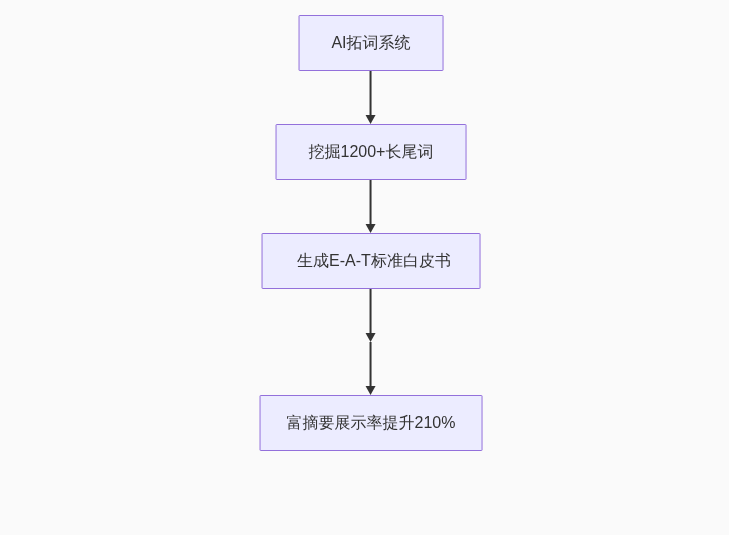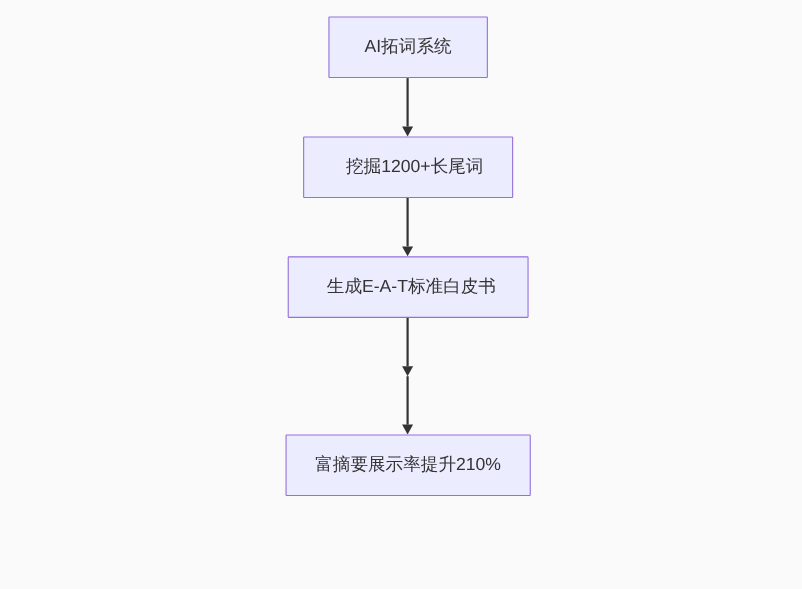--- a/index.html
+++ b/index.html
@@ -37,21 +37,21 @@
     align-items: center;
     justify-content: center;
     padding: 0 26px;
     white-space: nowrap;
     color: var(--text-color, #333333);
     font-size: 16px;
     line-height: 1;
   }
   
   .column > .node:nth-child(1) { min-width: 145px; }
-  .column > .node:nth-child(3) { min-width: 191px; justify-content: flex-end; }
+  .column > .node:nth-child(3) { min-width: 191px; }
   .column > .node:nth-child(5) { min-width: 219px; padding-left: 32px; }
   .column > .node:nth-child(7) { min-width: 214px; }
   .column > .node:nth-child(9) { min-width: 236px; text-decoration: underline; }
   .edge {
     display: flex;
     flex-direction: column;
     align-items: center;
     height: 53px;
   }
   .edge-line {

